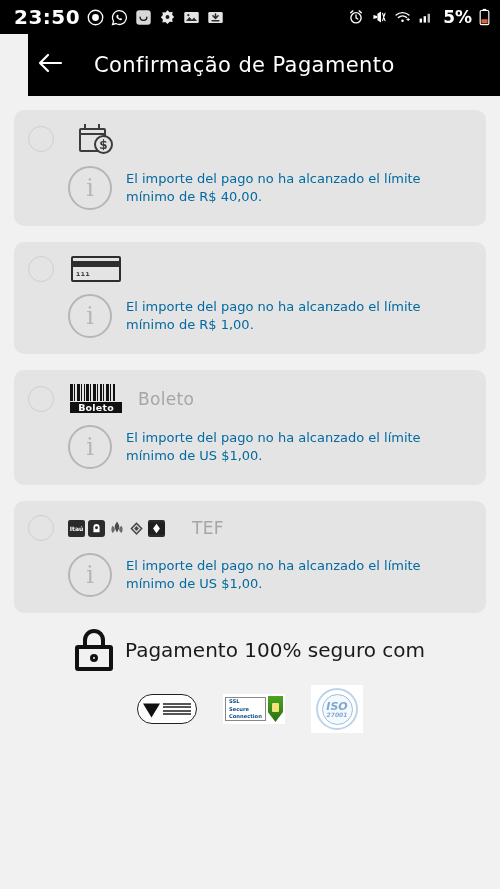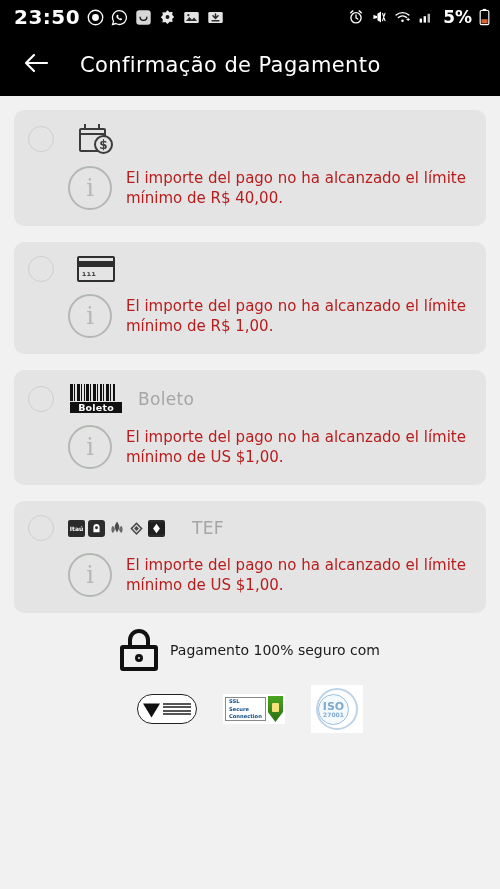--- a/index.html
+++ b/index.html
@@ -21,21 +21,21 @@
     font-family: "DejaVu Sans", sans-serif; color: #fff;
   }
   .sb-left { display: flex; align-items: center; gap: 7px; flex: 1; }
   .sb-right { display: flex; align-items: center; gap: 7px; }
   .sb-ico { display: inline-flex; align-items: center; justify-content: center; }
   .sb-batt-text { font-size: 17px; font-weight: 700; color: #fff; margin-left: 2px; }
 
   
   .appbar {
     height: 62px; background: #000; color: #fff;
-    display: flex; align-items: center; padding: 0 16px;
+    display: flex; align-items: center; padding: 0 2px; margin-left: 28px;
   }
   .back-btn {
     width: 40px; height: 40px; display: flex; align-items: center;
     justify-content: center; cursor: pointer;
   }
   .appbar-title {
     font-size: 21px; color: #fff; margin-left: 24px;
     font-family: "DejaVu Sans", sans-serif; letter-spacing: .4px;
   }
 
@@ -58,21 +58,21 @@
     font-family: "DejaVu Sans", sans-serif;
   }
   .info-row { display: flex; align-items: center; gap: 14px; margin-top: 12px; padding-left: 40px; }
   .info-circle {
     width: 44px; height: 44px; border-radius: 50%;
     border: 2px solid #b3b8b3; flex: 0 0 44px;
     display: flex; align-items: center; justify-content: center;
     color: #b3b8b3; font-size: 24px; font-family: "DejaVu Serif", serif;
   }
   .info-text {
-    font-size: 15px; color: #b91c1c; line-height: 1.35;
+    font-size: 13px; color: #0369a1; line-height: 1.35;
     font-family: "DejaVu Sans", sans-serif; max-width: 340px;
   }
 
   
   .cal-ico { position: relative; width: 34px; height: 30px; }
   .cal-body {
     position: absolute; left: 0; top: 4px; width: 27px; height: 24px;
     border: 2.4px solid #3c3c3c; border-radius: 2px; background: #e4e4e4;
   }
   .cal-top {
@@ -84,21 +84,21 @@
   }
   .coin {
     position: absolute; right: 0; bottom: 0; width: 19px; height: 19px;
     border-radius: 50%; border: 2.4px solid #3c3c3c; background: #e4e4e4;
     display: flex; align-items: center; justify-content: center;
     font-size: 12px; font-weight: 700; color: #3c3c3c;
     font-family: "DejaVu Sans", sans-serif; line-height: 1;
   }
 
   .card-ico {
-    width: 38px; height: 26px; border: 2.6px solid #2e2e2e;
+    width: 50px; height: 26px; border: 2.6px solid #2e2e2e;
     border-radius: 2px; background: #e4e4e4; position: relative;
   }
   .card-stripe {
     position: absolute; left: 0; right: 0; top: 3px; height: 6px; background: #2e2e2e;
   }
   .card-digits {
     position: absolute; left: 3px; bottom: 2px;
     font-size: 7px; letter-spacing: .5px; color: #2e2e2e; font-weight: 700;
     font-family: "DejaVu Sans Mono", monospace;
   }
@@ -133,21 +133,21 @@
     border: 4px solid #111; border-bottom: none;
     border-radius: 11px 11px 0 0;
   }
   .lock-body {
     position: absolute; left: 0; bottom: 0; width: 38px; height: 26px;
     border: 4px solid #111; border-radius: 3px;
     display: flex; align-items: center; justify-content: center;
   }
   .lock-hole { width: 8px; height: 8px; border-radius: 50%; border: 3px solid #111; }
   .secure-text {
-    font-size: 14px; color: #1a1a1a; font-family: "DejaVu Sans", sans-serif;
+    font-size: 20px; color: #1a1a1a; font-family: "DejaVu Sans", sans-serif;
   }
 
   .badges { display: flex; align-items: center; justify-content: center; gap: 26px; margin-top: 14px; }
 
   .badge1 {
     width: 60px; height: 30px; background: #fff; border: 1.4px solid #222;
     border-radius: 15px; display: flex; align-items: center; gap: 3px; padding: 0 5px;
   }
   .b1-tri {
     width: 17px; height: 17px; background: #111;
@@ -174,21 +174,21 @@
     display: flex; align-items: center; justify-content: center;
   }
   .b2-lock { width: 7px; height: 9px; background: #f5e27a; border-radius: 1px; margin-top: -4px; }
 
   .badge3 {
     width: 52px; height: 48px; background: #fff; display: flex;
     align-items: center; justify-content: center;
   }
   .b3-ring {
     width: 42px; height: 42px; border-radius: 50%;
-    border: 2px solid #bdd4e8; display: flex; align-items: center; 
+    border: 2px solid #bdd4e8; display: flex; align-items: center; justify-content: center; font-style: italic;
   }
   .b3-inner {
     width: 31px; height: 31px; border-radius: 50%; border: 1.5px solid #9cc0dd;
     background: #f4f9fd; display: flex; flex-direction: column;
     align-items: center; justify-content: center; line-height: 1;
   }
   .b3-iso { font-size: 11px; font-weight: 700; color: #7fa9cd; font-family: "DejaVu Sans", sans-serif; }
   .b3-num { font-size: 6px; font-weight: 700; color: #7fa9cd; font-family: "DejaVu Sans", sans-serif; }
 </style>
 </head>

